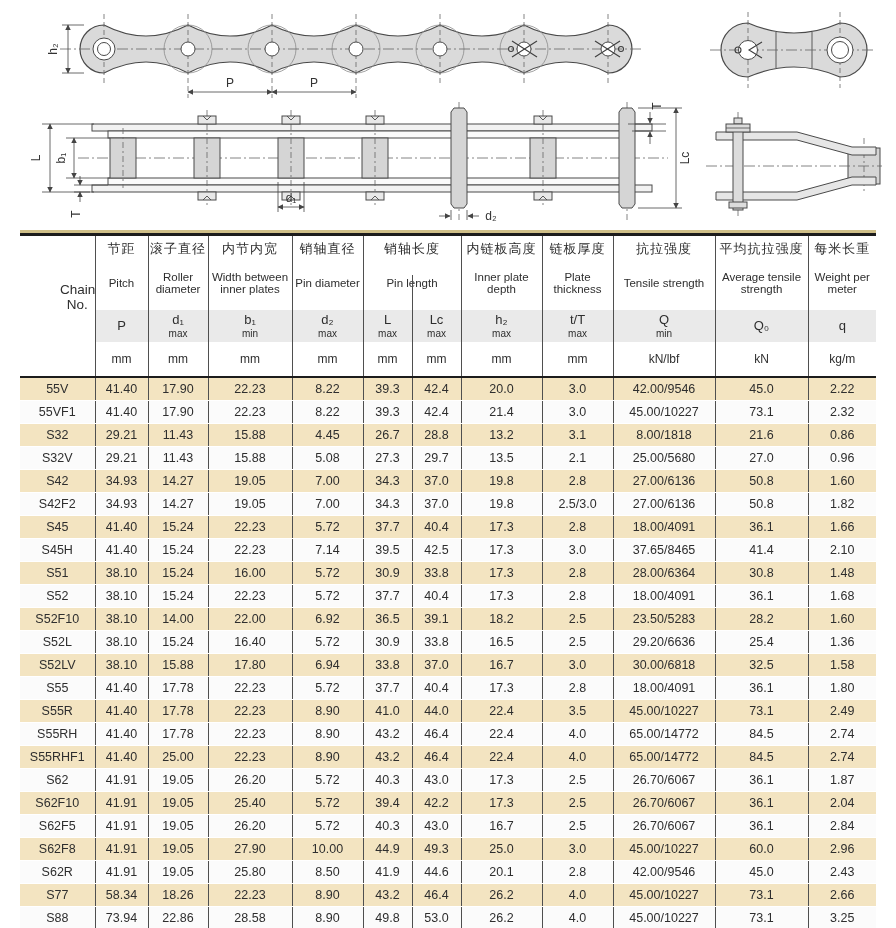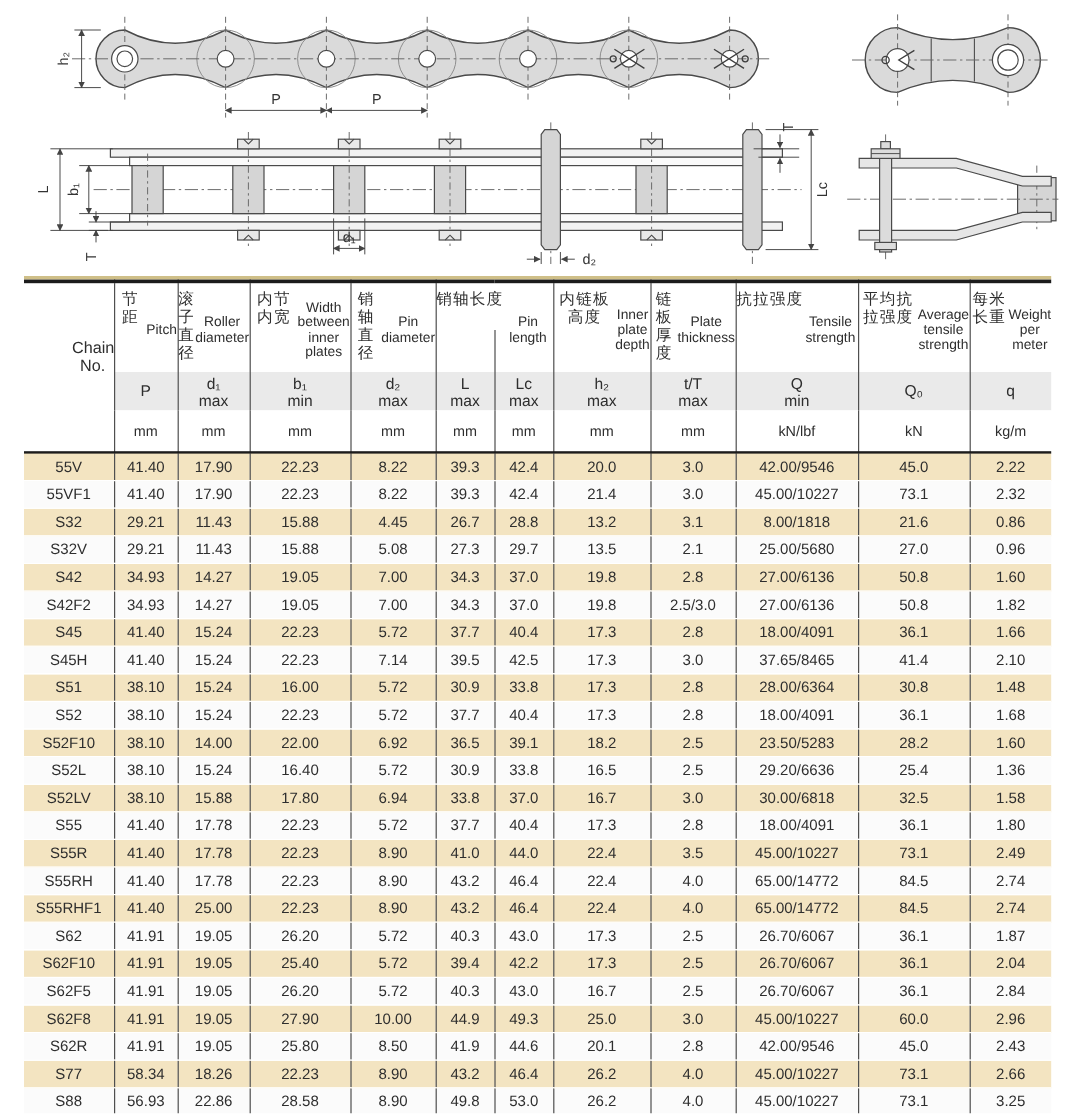--- a/index.html
+++ b/index.html
@@ -10,26 +10,26 @@
   #table-wrap{position:absolute;left:20px;top:230px;width:856px;border-top:3px solid #cfbf88;}
   table{border-collapse:collapse;table-layout:fixed;width:856px;border-top:3px solid #1c1c1c;}
   thead{border-bottom:2px solid #1c1c1c;}
   thead th,thead td{border-left:1px solid #4f4f4f;padding:0;font-weight:normal;text-align:center;vertical-align:top;}
   thead .nb{border-left:none;}
   tr.h1{height:74px;background:#fff;}
   tr.h2{height:32px;background:#eaeaea;}
   tr.h3{height:26px;background:#fff;}
   .chainno{vertical-align:middle;background:transparent;}
   .cnlabel{font-size:13.5px;padding-bottom:18px;margin-left:40px;}
-  .g{display:flex;flex-direction:row;height:74px;box-sizing:border-box;padding-top:5px;}
+  .g{display:flex;flex-direction:column;height:74px;box-sizing:border-box;padding-top:5px;}
   .cn{font-size:13px;letter-spacing:1px;line-height:15px;}
   .en{flex:1;display:flex;flex-direction:column;justify-content:center;font-size:11.5px;line-height:12.5px;}
   .symwrap{display:flex;flex-direction:column;justify-content:center;height:32px;}
   .sym{font-size:13px;line-height:14px;}
-  .note{font-size:13px;line-height:13px;}
+  .note{font-size:10px;line-height:13px;}
   .unitwrap{display:flex;align-items:center;justify-content:center;height:34px;font-size:12px;}
   tbody td{border-left:1px solid #4f4f4f;border-bottom:1px solid #fff;height:22px;
            font-size:12.5px;text-align:center;padding:0;}
   tbody td.nb{border-left:none;}
   tbody tr:nth-child(odd){background:#f3e4c1;}
   tbody tr:nth-child(even){background:#fbfbfb;}
   #lc-div{position:absolute;left:392px;top:42px;width:1px;height:35px;background:#4f4f4f;}
   
   svg text{font-family:"Liberation Sans","DejaVu Sans",sans-serif;font-size:12px;fill:#333;}
 </style>
@@ -727,21 +727,21 @@
             <td>43.2</td>
             <td>46.4</td>
             <td>26.2</td>
             <td>4.0</td>
             <td>45.00/10227</td>
             <td>73.1</td>
             <td>2.66</td>
           </tr>
           <tr>
             <td class="nb">S88</td>
-            <td>56.93</td>
+            <td>73.94</td>
             <td>22.86</td>
             <td>28.58</td>
             <td>8.90</td>
             <td>49.8</td>
             <td>53.0</td>
             <td>26.2</td>
             <td>4.0</td>
             <td>45.00/10227</td>
             <td>73.1</td>
             <td>3.25</td>

